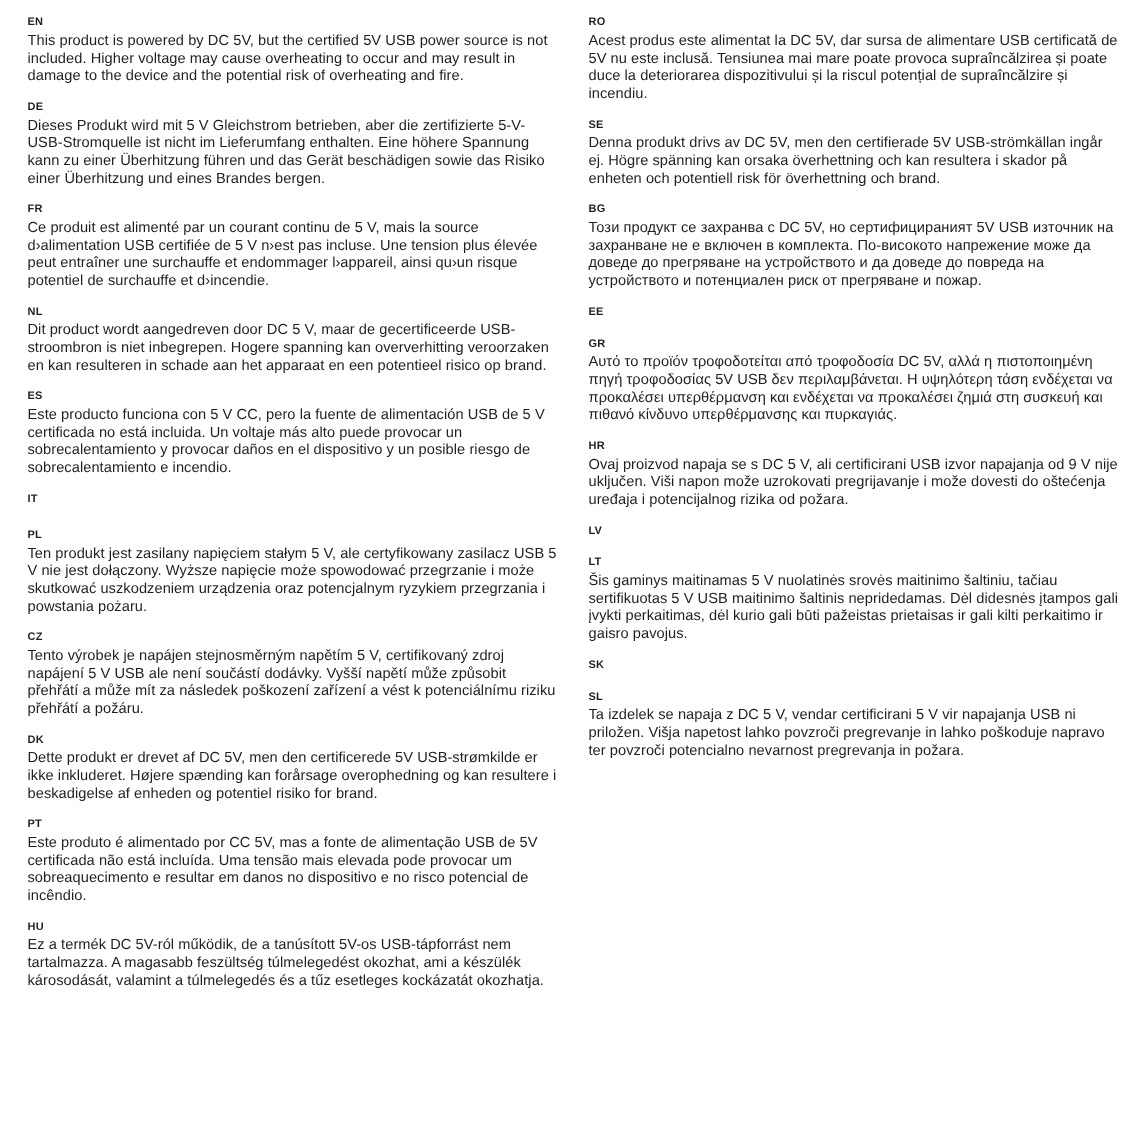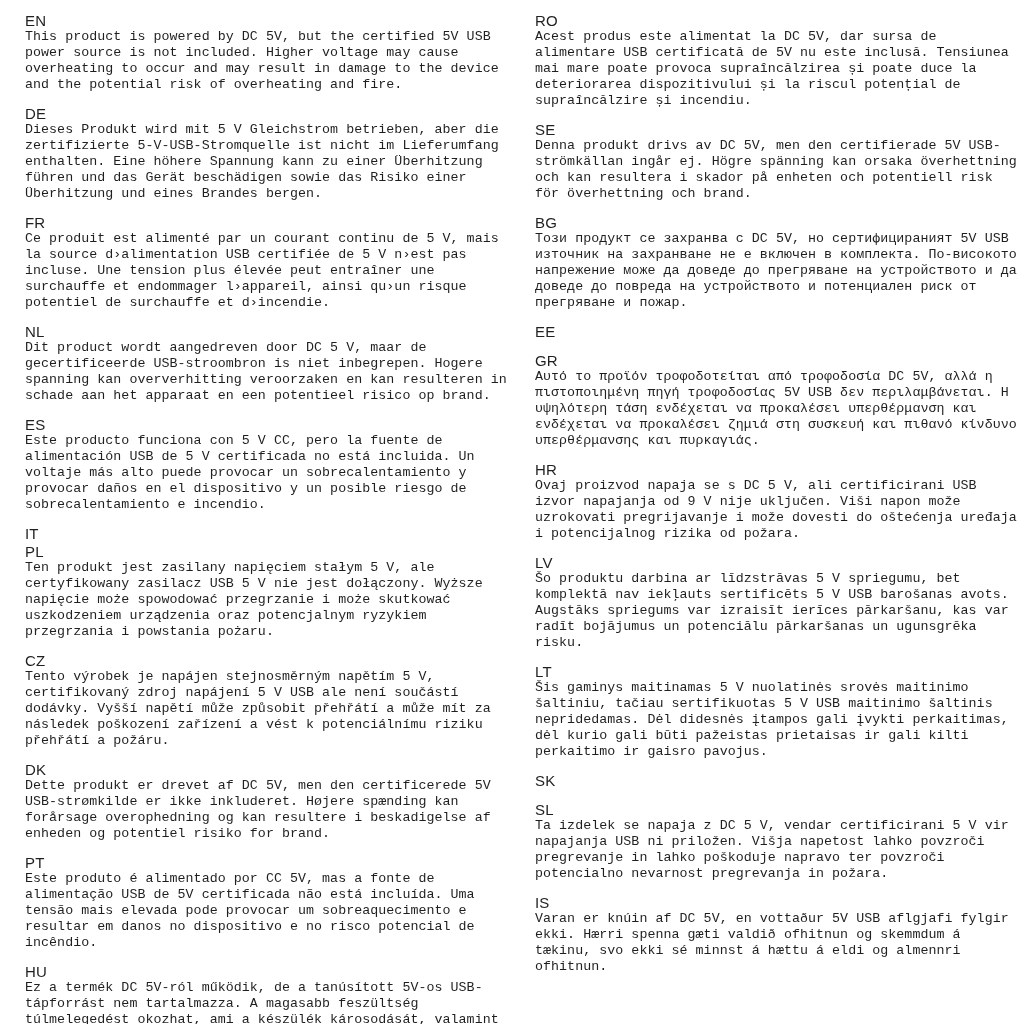--- a/index.html
+++ b/index.html
@@ -16,33 +16,32 @@
     gap: 26px;
     padding: 12px 8px 0 25px;
     box-sizing: border-box;
     width: 1024px;
   }
   .col {
     width: 484px;
     flex: 0 0 484px;
   }
   .section { margin: 0 0 12px 0; }
-  .section.tight { margin-bottom: 1px; }
+  .section.tight { margin-bottom: 16px; }
   .lang-code {
-    font-size: 15px;
+    font-size: 10px;
     line-height: 17px;
-    font-weight: 400;
+    font-weight: 700;
     letter-spacing: 0.2px;
   }
   .lang-text {
     margin: 0;
     font-size: 13.3px;
     line-height: 16px;
     letter-spacing: 0.05px;
-    font-family: Liberation Mono, monospace;
   }
 </style>
 </head>
 <body>
 
 <div class="page">
 
   <div class="col">
     <div class="section">
       <div class="lang-code">EN</div>
@@ -108,32 +107,27 @@
     <div class="section">
       <div class="lang-code">GR</div>
       <p class="lang-text">Αυτό το προϊόν τροφοδοτείται από τροφοδοσία DC 5V, αλλά η πιστοποιημένη πηγή τροφοδοσίας 5V USB δεν περιλαμβάνεται. Η υψηλότερη τάση ενδέχεται να προκαλέσει υπερθέρμανση και ενδέχεται να προκαλέσει ζημιά στη συσκευή και πιθανό κίνδυνο υπερθέρμανσης και πυρκαγιάς.</p>
     </div>
     <div class="section">
       <div class="lang-code">HR</div>
       <p class="lang-text">Ovaj proizvod napaja se s DC 5 V, ali certificirani USB izvor napajanja od 9 V nije uključen. Viši napon može uzrokovati pregrijavanje i može dovesti do oštećenja uređaja i potencijalnog rizika od požara.</p>
     </div>
     <div class="section">
       <div class="lang-code">LV</div>
-      <p class="lang-text">Šo produktu darbina ar līdzstrāvas 5 V spriegumu, bet komplektā nav iekļauts sertificēts 5 V USB barošanas avots. Augstāks spriegums var izraisīt ierīces pārkaršanu, kas var radīt bojājumus un potenciālu pārkaršanas un ugunsgrēka risku.</p>
     </div>
     <div class="section">
       <div class="lang-code">LT</div>
       <p class="lang-text">Šis gaminys maitinamas 5 V nuolatinės srovės maitinimo šaltiniu, tačiau sertifikuotas 5 V USB maitinimo šaltinis nepridedamas. Dėl didesnės įtampos gali įvykti perkaitimas, dėl kurio gali būti pažeistas prietaisas ir gali kilti perkaitimo ir gaisro pavojus.</p>
     </div>
     <div class="section">
       <div class="lang-code">SK</div>
     </div>
     <div class="section">
       <div class="lang-code">SL</div>
       <p class="lang-text">Ta izdelek se napaja z DC 5 V, vendar certificirani 5 V vir napajanja USB ni priložen. Višja napetost lahko povzroči pregrevanje in lahko poškoduje napravo ter povzroči potencialno nevarnost pregrevanja in požara.</p>
     </div>
-    <div class="section">
-      <div class="lang-code">IS</div>
-      <p class="lang-text">Varan er knúin af DC 5V, en vottaður 5V USB aflgjafi fylgir ekki. Hærri spenna gæti valdið ofhitnun og skemmdum á tækinu, svo ekki sé minnst á hættu á eldi og almennri ofhitnun.</p>
-    </div>
   </div>
 
 </div>
 
 </body></html>

